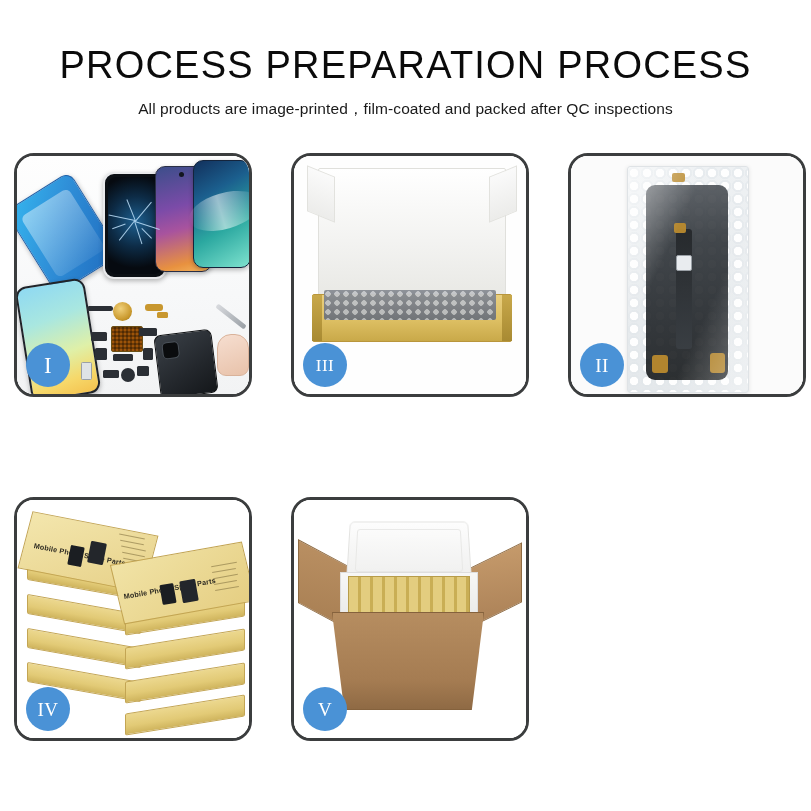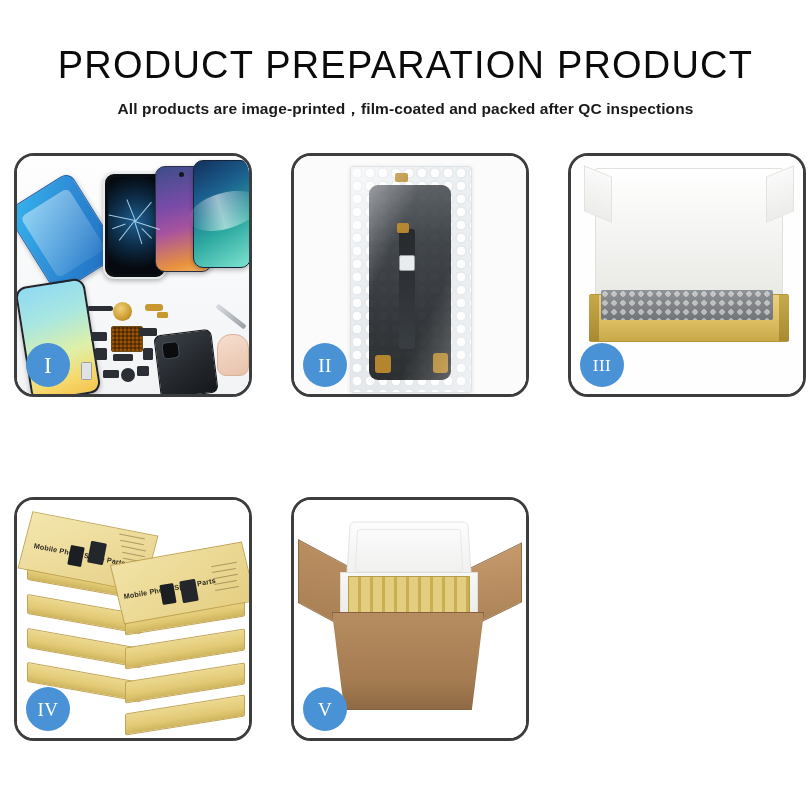--- a/index.html
+++ b/index.html
@@ -11,21 +11,21 @@
   .page{width:811px;height:811px;position:relative;background:#fff;}
 
   
   .header{width:811px;text-align:center;padding-top:46px;box-sizing:border-box;}
   .title{
     font-size:38px;letter-spacing:1.2px;color:#0b0b0b;
     font-weight:400;line-height:1.05;white-space:nowrap;
     transform:scaleX(1.0);
   }
   .subtitle{
-    font-size:15.5px;color:#1a1a1a;font-weight:700;
+    font-size:15.5px;color:#1a1a1a;font-weight:400;
     margin-top:13px;letter-spacing:.1px;white-space:nowrap;
   }
 
   
   .grid{
     position:absolute;left:14px;top:153px;
     width:783px;
     display:grid;
     grid-template-columns:238px 238px 238px;
     grid-template-rows:244px 244px;
@@ -250,21 +250,21 @@
   }
   .c6seam{position:absolute;background:rgba(120,92,58,.55);}
   .c6tape{position:absolute;background:#a2805a;border:1px solid #8e6f4c;}
 </style>
 </head>
 <body>
 
 <div class="page">
 
   <div class="header">
-    <div class="title">PRODUCT PREPARATION PRODUCT</div>
+    <div class="title">PROCESS PREPARATION PROCESS</div>
     <div class="subtitle">All products are image-printed，film-coated and packed after QC inspections</div>
   </div>
 
   <div class="grid">
 
     <div class="panel">
       <div class="stage">
         <div class="p1bg"></div>
         <div class="phone film"></div>
         <div class="phone ph-center">
@@ -300,46 +300,46 @@
         <div class="part" style="left:64px;top:206px;width:9px;height:16px;background:#dfe3e6;border:1px solid #9aa0a6"></div>
         <div class="part" style="left:86px;top:214px;width:16px;height:8px"></div>
         <div class="part" style="left:140px;top:156px;width:11px;height:6px;background:#c8972f"></div>
         <div class="part" style="left:120px;top:210px;width:12px;height:10px"></div>
       </div>
       <div class="badge">I</div>
     </div>
 
     <div class="panel">
       <div class="stage">
+        <div class="p3bg"></div>
+        <div class="lid3"></div>
+        <div class="tray3">
+          <div class="lcorner"></div>
+            <div class="rcorner"></div>
+        </div>
+        <div class="fill3"></div>
+      </div>
+      <div class="badge xsmall">III</div>
+    </div>
+
+    <div class="panel">
+      <div class="stage">
         <div class="p2bg"></div>
         <div class="bubblepack">
           <div class="screen2"></div>
           <div class="flex2"></div>
           <div class="chip2"></div>
           <div class="conn2" style="left:44px;top:6px;width:13px;height:9px"></div>
           <div class="conn2" style="left:46px;top:56px;width:12px;height:10px"></div>
           <div class="conn2" style="left:24px;top:188px;width:16px;height:18px;border-radius:3px"></div>
           <div class="conn2" style="left:82px;top:186px;width:15px;height:20px;border-radius:3px"></div>
           <div class="sheen"></div>
         </div>
       </div>
       <div class="badge small">II</div>
-    </div>
-
-    <div class="panel">
-      <div class="stage">
-        <div class="p3bg"></div>
-        <div class="lid3"></div>
-        <div class="tray3">
-          <div class="lcorner"></div>
-            <div class="rcorner"></div>
-        </div>
-        <div class="fill3"></div>
-      </div>
-      <div class="badge xsmall">III</div>
     </div>
 
     <div class="panel">
       <div class="stage">
         <div class="p4bg"></div>
         <div class="kstack">
 
           <div class="kbox" style="left:6px;top:62px;width:112px;height:18px;transform:skewY(10deg)"></div>
           <div class="kbox" style="left:6px;top:96px;width:112px;height:18px;transform:skewY(10deg)"></div>
           <div class="kbox" style="left:6px;top:130px;width:112px;height:18px;transform:skewY(10deg)"></div>

